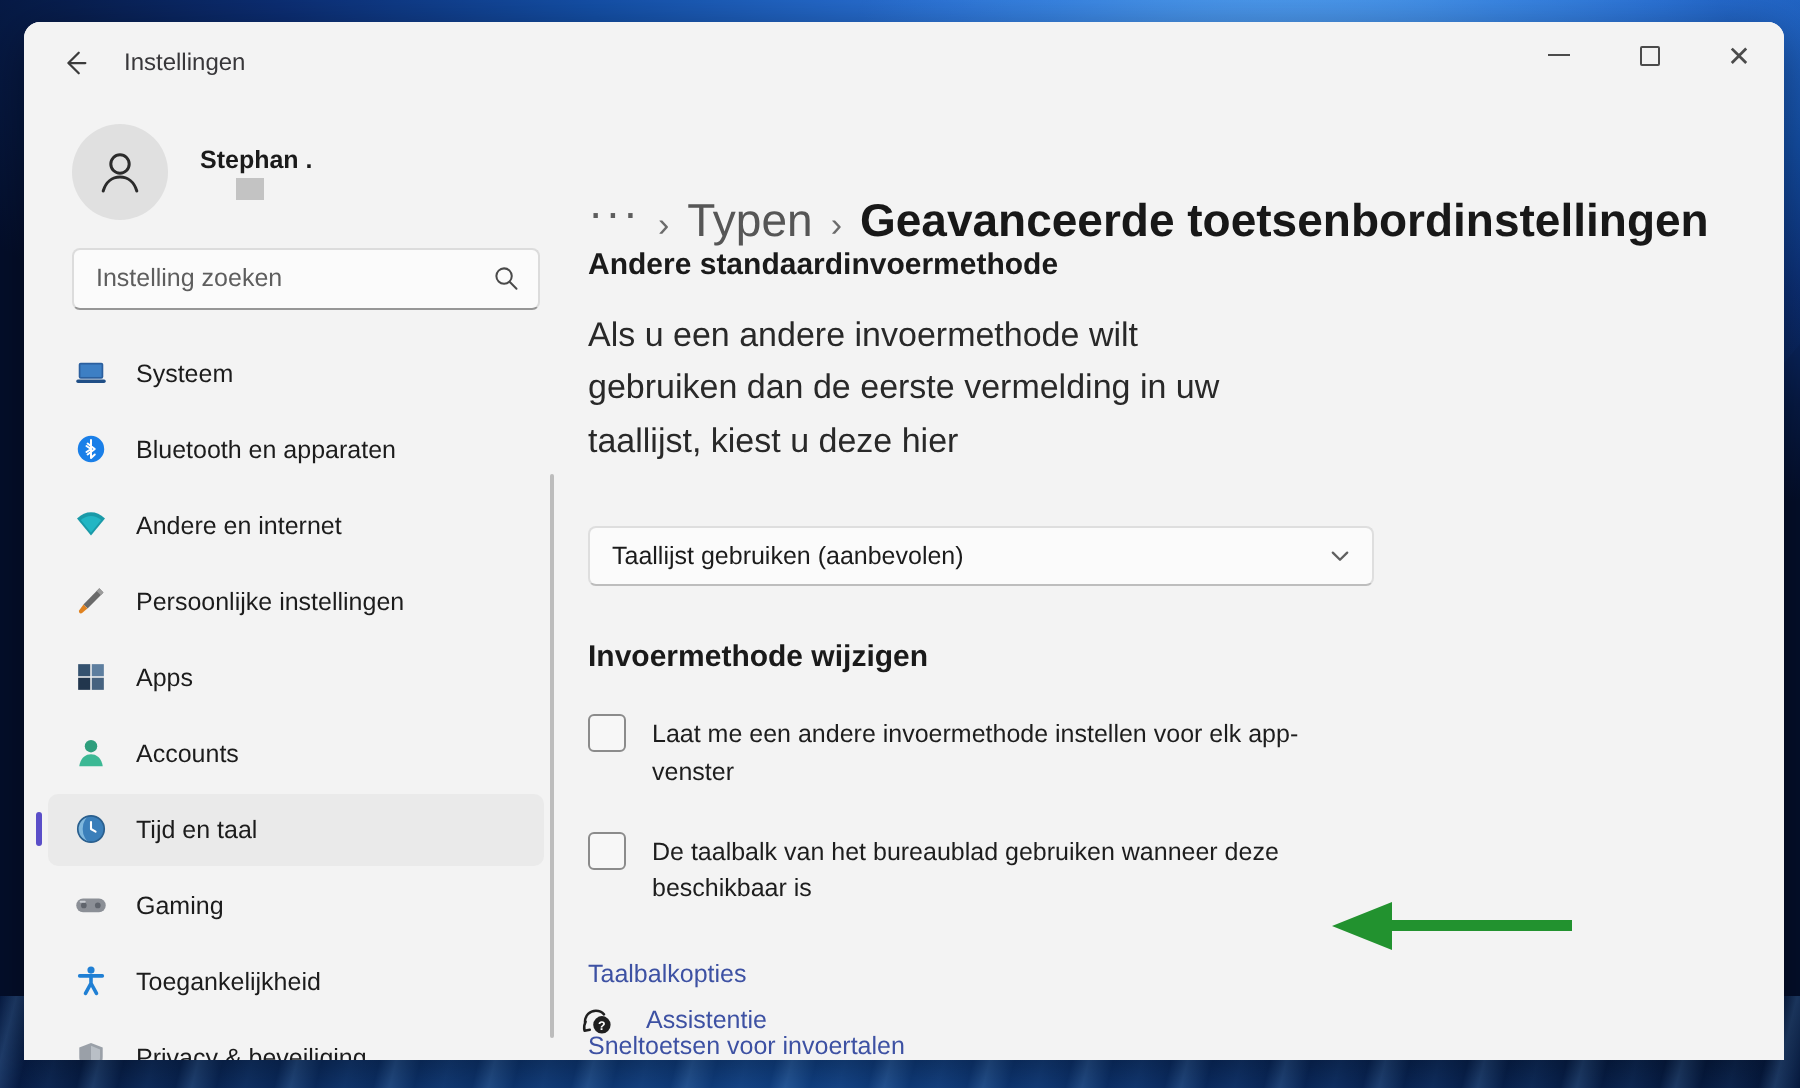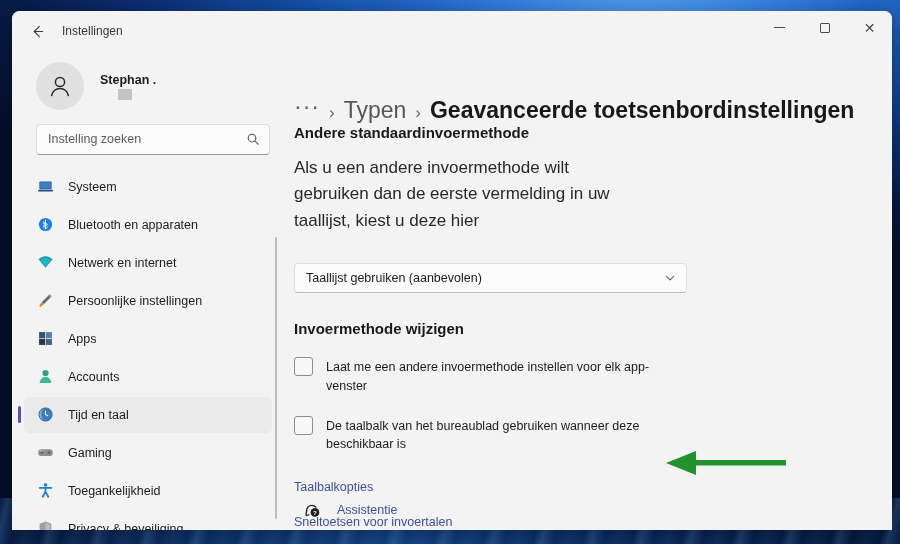--- a/index.html
+++ b/index.html
@@ -333,21 +333,21 @@
     left: 382px;
     top: 400px;
     width: 120px;
     height: 24px;
     pointer-events: none;
   }
 
   
   .assist-bar {
     position: absolute;
-    left: 282px;
+    left: 268px;
     bottom: 0;
     height: 40px;
     display: flex;
     align-items: center;
     padding-left: 10px;
   }
   .assist-icon { display: flex; margin-right: 16px; color: #1f1f1f; }
   .assist-label {
     font-size: 12.5px;
     color: #3d51a3;
@@ -429,21 +429,21 @@
             </span>
             <span class="nav-label">Bluetooth en apparaten</span>
           </div>
           <div class="nav-item">
             <span class="nav-icon">
               <svg width="17" height="17" viewBox="0 0 18 18">
                 <path d="M1.6 5.6 C4 3.3 6.4 2.3 9 2.3 C11.6 2.3 14 3.3 16.4 5.6 L9 14.6 Z" fill="#1a9aa8"></path>
                 <path d="M3.6 6.4 C5.4 4.9 7.2 4.2 9 4.2 C10.8 4.2 12.6 4.9 14.4 6.4 L9 13 Z" fill="#22b6c4"></path>
               </svg>
             </span>
-            <span class="nav-label">Netwerk en internet</span>
+            <span class="nav-label">Andere en internet</span>
           </div>
           <div class="nav-item">
             <span class="nav-icon">
               <svg width="17" height="17" viewBox="0 0 18 18">
                 <path d="M13.4 2.3 L15.6 4.5 L7.2 13 L5 10.8 Z" fill="#6a6a6a"></path>
                 <path d="M13.4 2.3 L15.6 4.5 L14.2 5.9 L12 3.7 Z" fill="#9b9b9b"></path>
                 <path d="M5 10.9 L7.1 13 L4.3 15.4 C3.3 16 2.3 15.1 2.7 14 Z" fill="#e0821f"></path>
               </svg>
             </span>
             <span class="nav-label">Persoonlijke instellingen</span>

